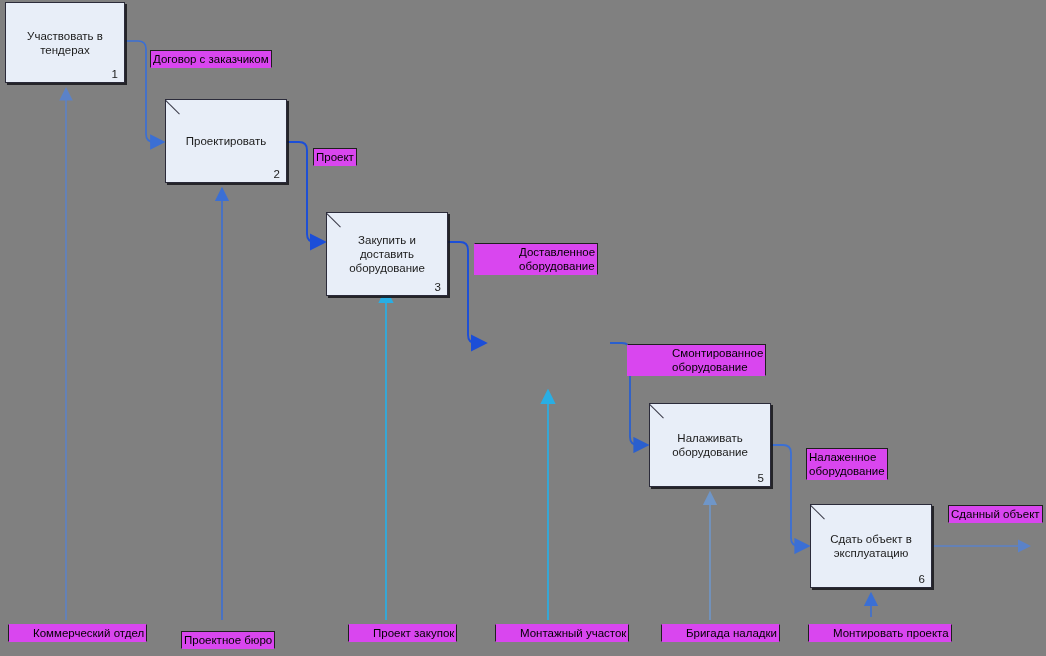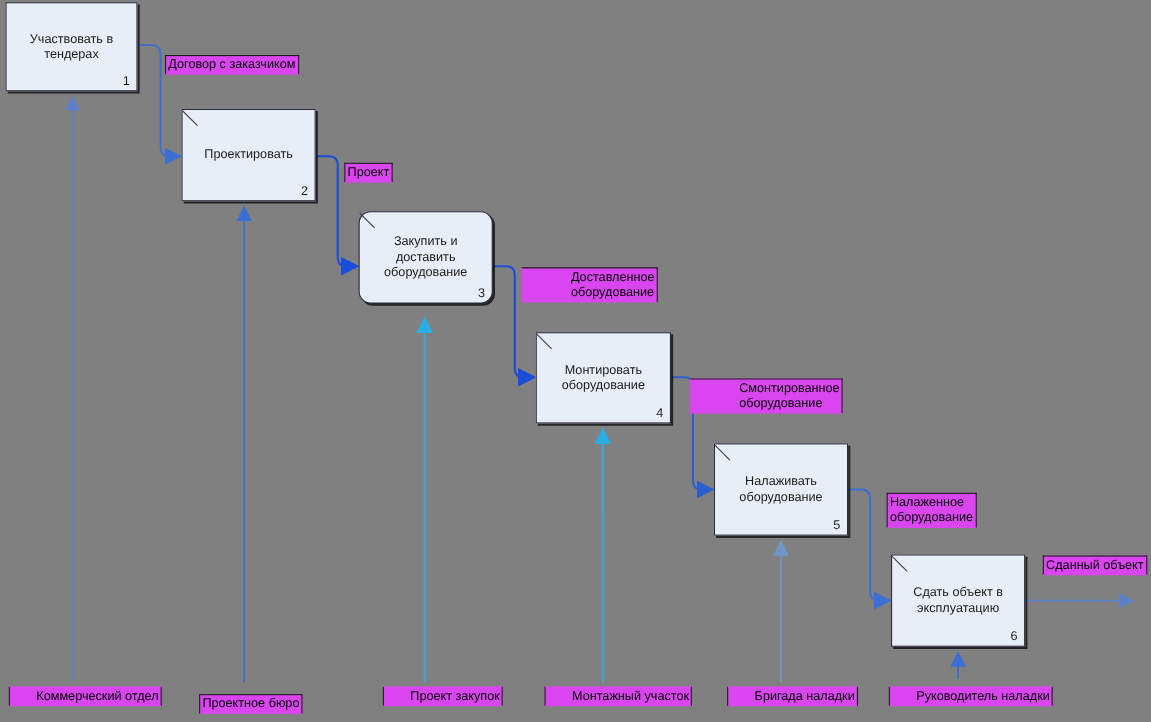--- a/index.html
+++ b/index.html
@@ -147,34 +147,28 @@
 тендерах</span>
     <span class="anum">1</span>
   </div>
 
   <div class="abox" id="box-a2" style="left:165px;top:99px;width:122px;height:84px;">
     <span class="corner"></span>
     <span class="atitle">Проектировать</span>
     <span class="anum">2</span>
   </div>
 
-  <div class="abox" id="box-a3" style="left:326px;top:192px;width:122px;height:84px;border-radius:11px;">
+  <div class="abox" id="box-a3" style="left:326px;top:212px;width:122px;height:84px;">
     <span class="corner"></span>
     <span class="atitle">Закупить и
 доставить
 оборудование</span>
     <span class="anum">3</span>
   </div>
 
-  <div class="abox" id="box-a4" style="left:487px;top:302px;width:123px;height:83px;">
-    <span class="corner"></span>
-    <span class="atitle">Монтировать
-оборудование</span>
-    <span class="anum">4</span>
-  </div>
 
   <div class="abox" id="box-a5" style="left:649px;top:403px;width:122px;height:84px;">
     <span class="corner"></span>
     <span class="atitle">Налаживать
 оборудование</span>
     <span class="anum">5</span>
   </div>
 
   <div class="abox" id="box-a6" style="left:810px;top:504px;width:122px;height:84px;padding-left:45px;">
     <span class="corner"></span>
@@ -201,15 +195,15 @@
   <div class="plate nb-top" style="left:8px;top:624px;">Коммерческий отдел</div>
 
   <div class="plate" style="left:181px;top:631px;">Проектное бюро</div>
 
   <div class="plate nb-top" style="left:348px;top:624px;">Проект закупок</div>
 
   <div class="plate nb-top" style="left:495px;top:624px;">Монтажный участок</div>
 
   <div class="plate nb-top" style="left:661px;top:624px;">Бригада наладки</div>
 
-  <div class="plate nb-top" style="left:808px;top:624px;">Руководитель наладки</div>
+  <div class="plate nb-top" style="left:808px;top:624px;">Монтировать проекта</div>
 
 </div>
 
 </body></html>

